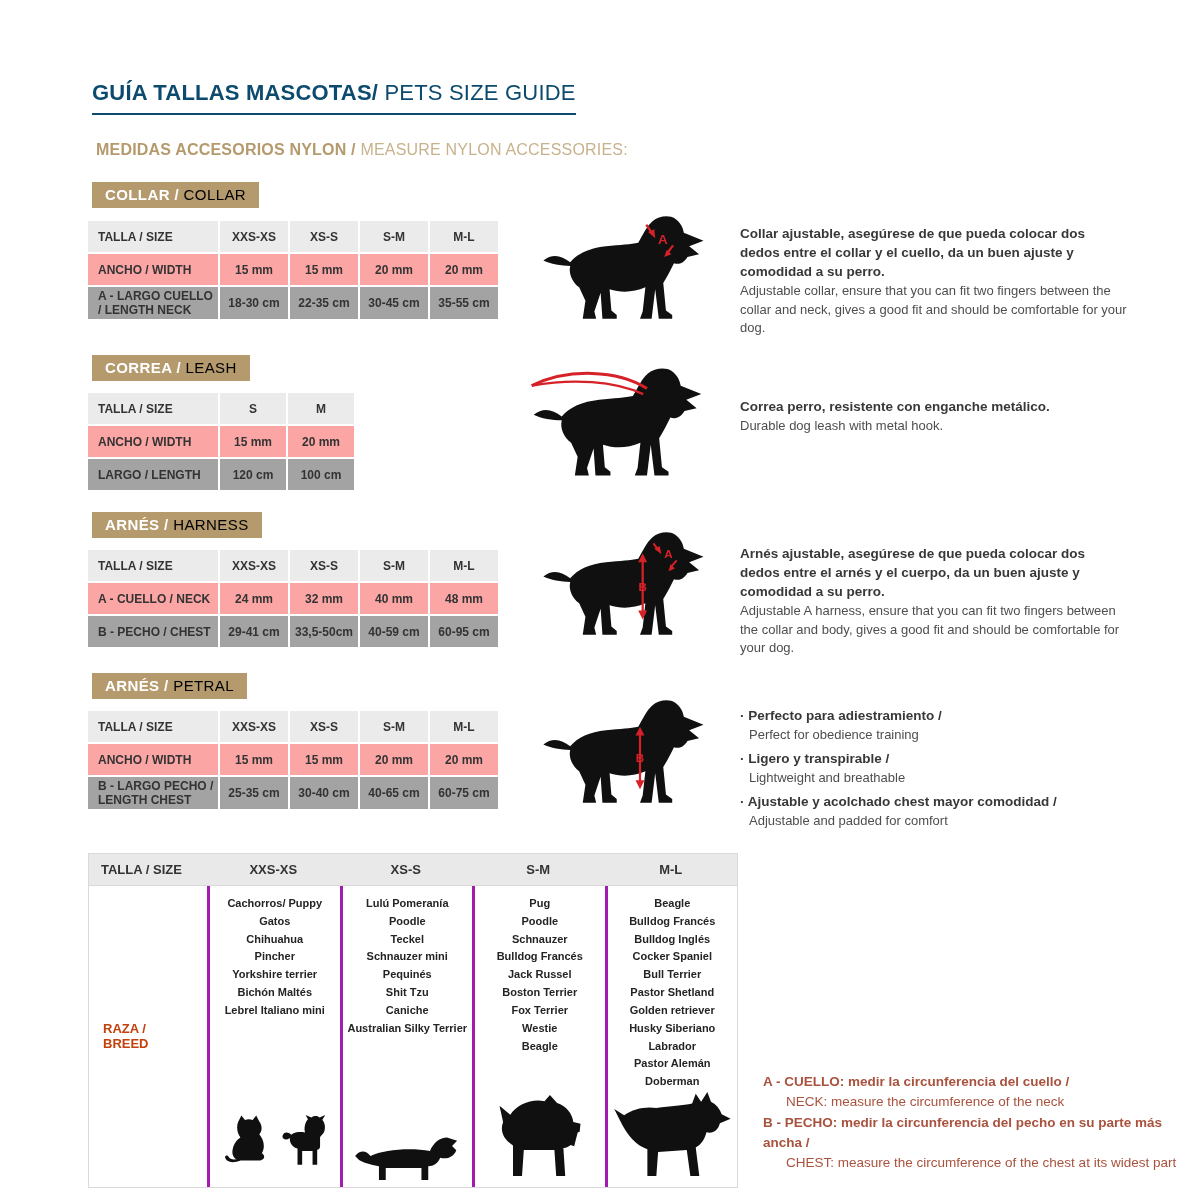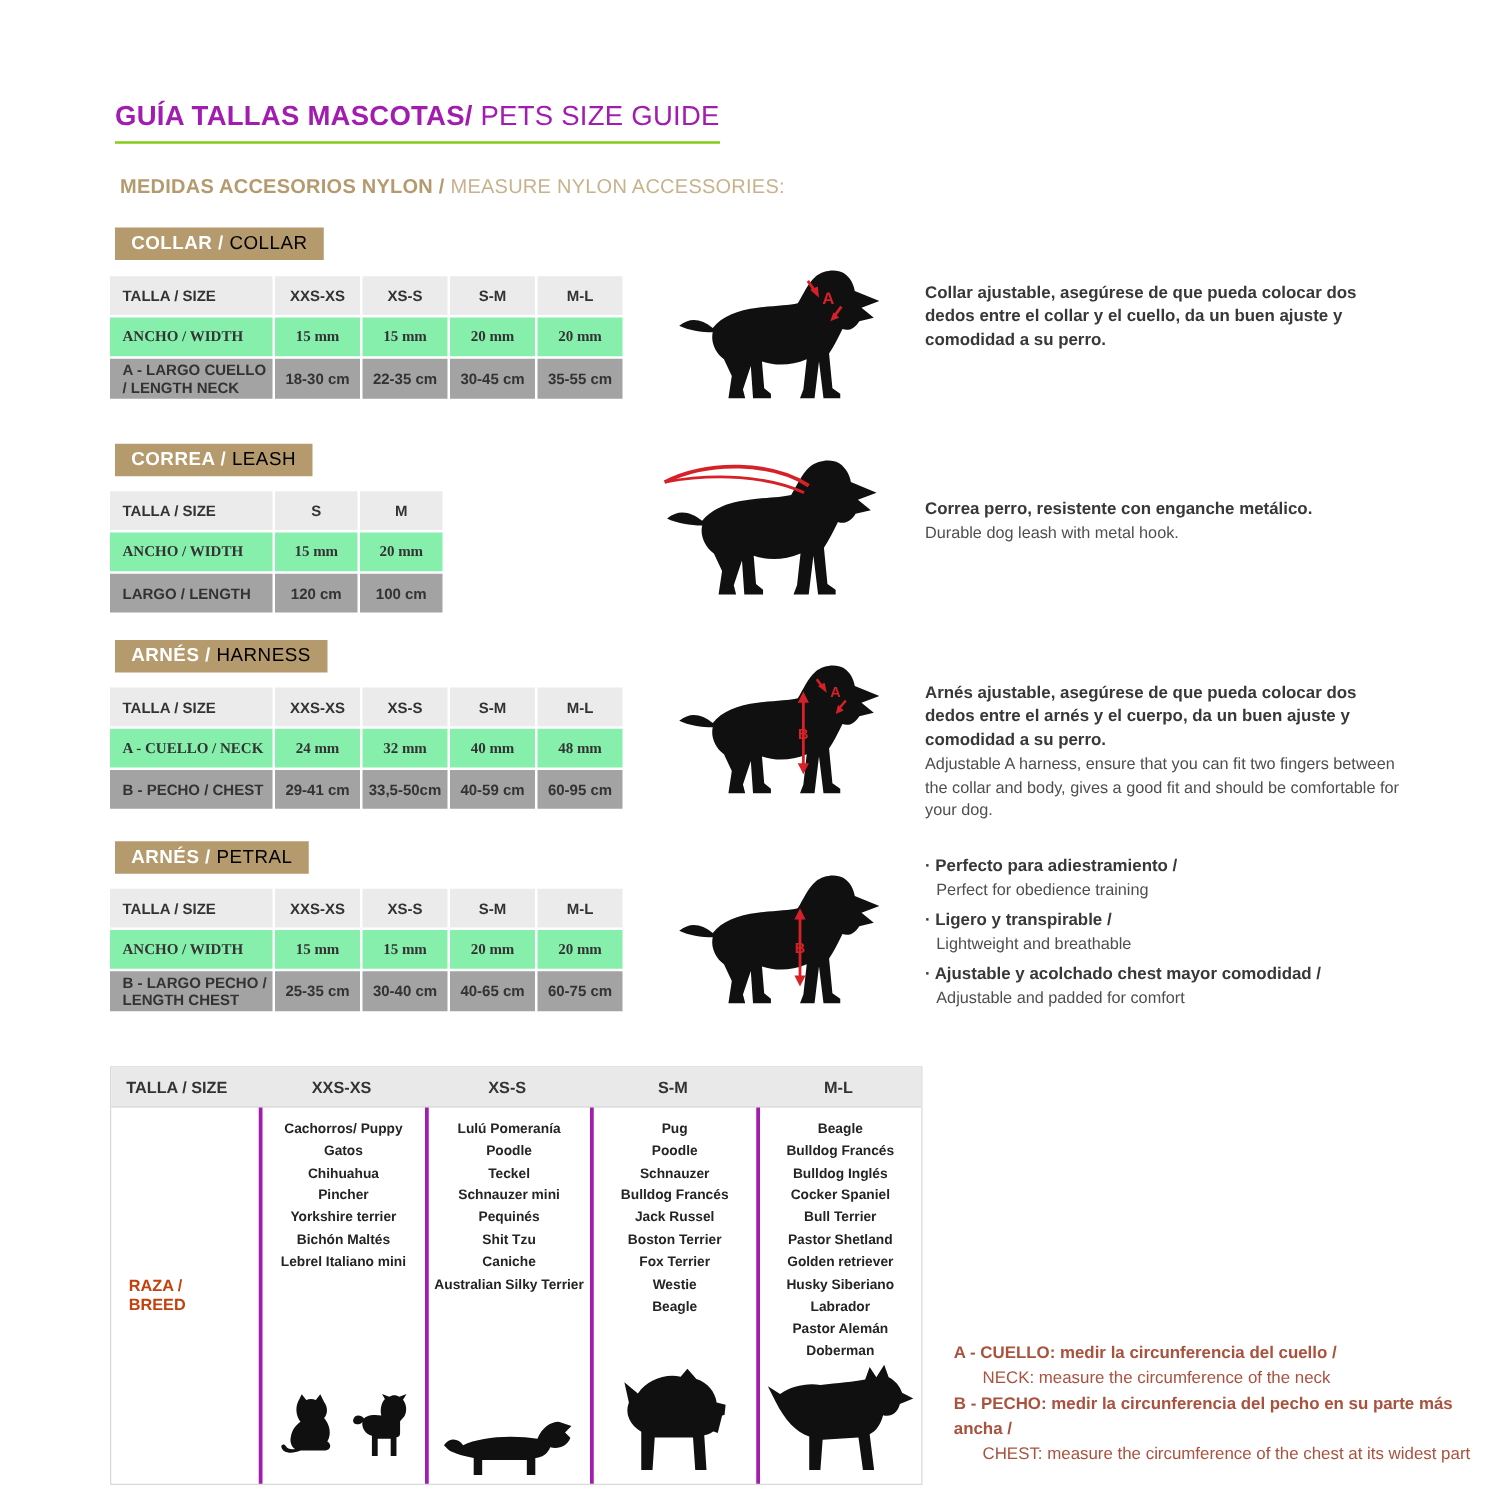--- a/index.html
+++ b/index.html
@@ -1,40 +1,40 @@
 <!DOCTYPE html>
 <html lang="es"><head>
 <meta charset="utf-8">
 <style>
   html,body{margin:0;padding:0;background:#fff;}
   .page{position:relative;width:1200px;height:1200px;background:#ffffff;
         font-family:"Liberation Sans",sans-serif;color:#3d3d3d;overflow:hidden;}
 
   
   .title{position:absolute;left:92px;top:80px;font-size:22px;font-weight:bold;
-         letter-spacing:.2px;border-bottom:2px solid #84cc16;padding-bottom:7px;color:#a21caf;}
+         letter-spacing:.2px;border-bottom:2px solid #0c4a6e;padding-bottom:7px;color:#0c4a6e;}
   .title .reg{font-weight:400;}
   .subtitle{position:absolute;left:96px;top:141px;font-size:16px;font-weight:bold;color:#b59a6d;letter-spacing:.2px;}
   .subtitle .reg{font-weight:400;color:#c7b28c;}
 
   
   .badge{position:absolute;left:92px;background:#b59a6d;color:#fff;font-weight:bold;
          font-size:15px;padding:4px 13px 5px;letter-spacing:.4px;}
   .badge .lt{font-weight:400;color:#000000;}
 
   
   .tbl{position:absolute;left:88px;}
   .trow{display:grid;gap:2px;margin-bottom:2px;}
   .cols5{grid-template-columns:130px repeat(4,68px);}
   .cols3{grid-template-columns:130px 66px 66px;}
   .c{display:flex;align-items:center;justify-content:center;font-size:12px;font-weight:bold;
      min-height:27px;padding:2px 3px;text-align:center;color:#333;}
   .lab{justify-content:flex-start;text-align:left;padding-left:10px;}
   .r0 .c{background:#ebebeb;}
-  .r1 .c{background:#86efac;font-family:Liberation Serif, serif;}
+  .r1 .c{background:#fca5a5;}
   .r2 .c{background:#a3a3a3;}
 
   
   .desc{position:absolute;left:740px;width:388px;}
   .desc .es{font-weight:bold;font-size:13.5px;line-height:1.42;color:#383838;}
   .desc .en{font-weight:400;font-size:13px;line-height:1.42;color:#4e4e4e;margin-top:1px;}
 
   
   .bullets{position:absolute;left:740px;width:390px;}
   .bullet{margin-bottom:6px;}
@@ -124,20 +124,21 @@
     <g>
       <path class="rln" stroke-width="2.5" d="M121,12 L128,22"></path>
       <polygon class="rfl" points="131,27 123,20 130,17"></polygon>
       <text class="rtx" x="134" y="33">A</text>
       <path class="rln" stroke-width="2.5" d="M151,35 L145,43"></path>
       <polygon class="rfl" points="141,48 149,45 144,40"></polygon>
     </g>
   </svg>
   <div class="desc" style="top:224px">
     <div class="es">Collar ajustable, asegúrese de que pueda colocar dos dedos entre el collar y el cuello, da un buen ajuste y comodidad a su perro.</div>
+    <div class="en">Adjustable collar, ensure that you can fit two fingers between the collar and neck, gives a good fit and should be comfortable for your dog.</div>
   </div>
 
   <div class="badge" style="top:355px">
     <span>CORREA /</span><span class="lt"> LEASH</span>
   </div>
   <div class="tbl" style="top:393px">
     <div class="trow cols3 r0">
       <div class="c lab">TALLA / SIZE</div>
       <div class="c">S</div>
       <div class="c">M</div>
@@ -238,21 +239,21 @@
   </div>
   <svg class="dog" style="left:538px;top:698px" width="170" viewBox="0 0 190 125">
     <use href="#dogbody"></use>
     <g>
       <polygon class="rfl" points="114,32 109,42 119,42"></polygon>
       <line class="rln" stroke-width="2.5" x1="114" y1="40" x2="114" y2="94"></line>
       <polygon class="rfl" points="114,102 109,92 119,92"></polygon>
       <text class="rtx" x="114" y="72" text-anchor="middle" style="font-size:13px">B</text>
     </g>
   </svg>
-  <div class="bullets" style="top:684px">
+  <div class="bullets" style="top:707px">
     <div class="bullet">
       <div class="es">Perfecto para adiestramiento /</div>
       <div class="en">Perfect for obedience training</div>
     </div>
     <div class="bullet">
       <div class="es">Ligero y transpirable /</div>
       <div class="en">Lightweight and breathable</div>
     </div>
     <div class="bullet">
       <div class="es">Ajustable y acolchado chest mayor comodidad /</div>

